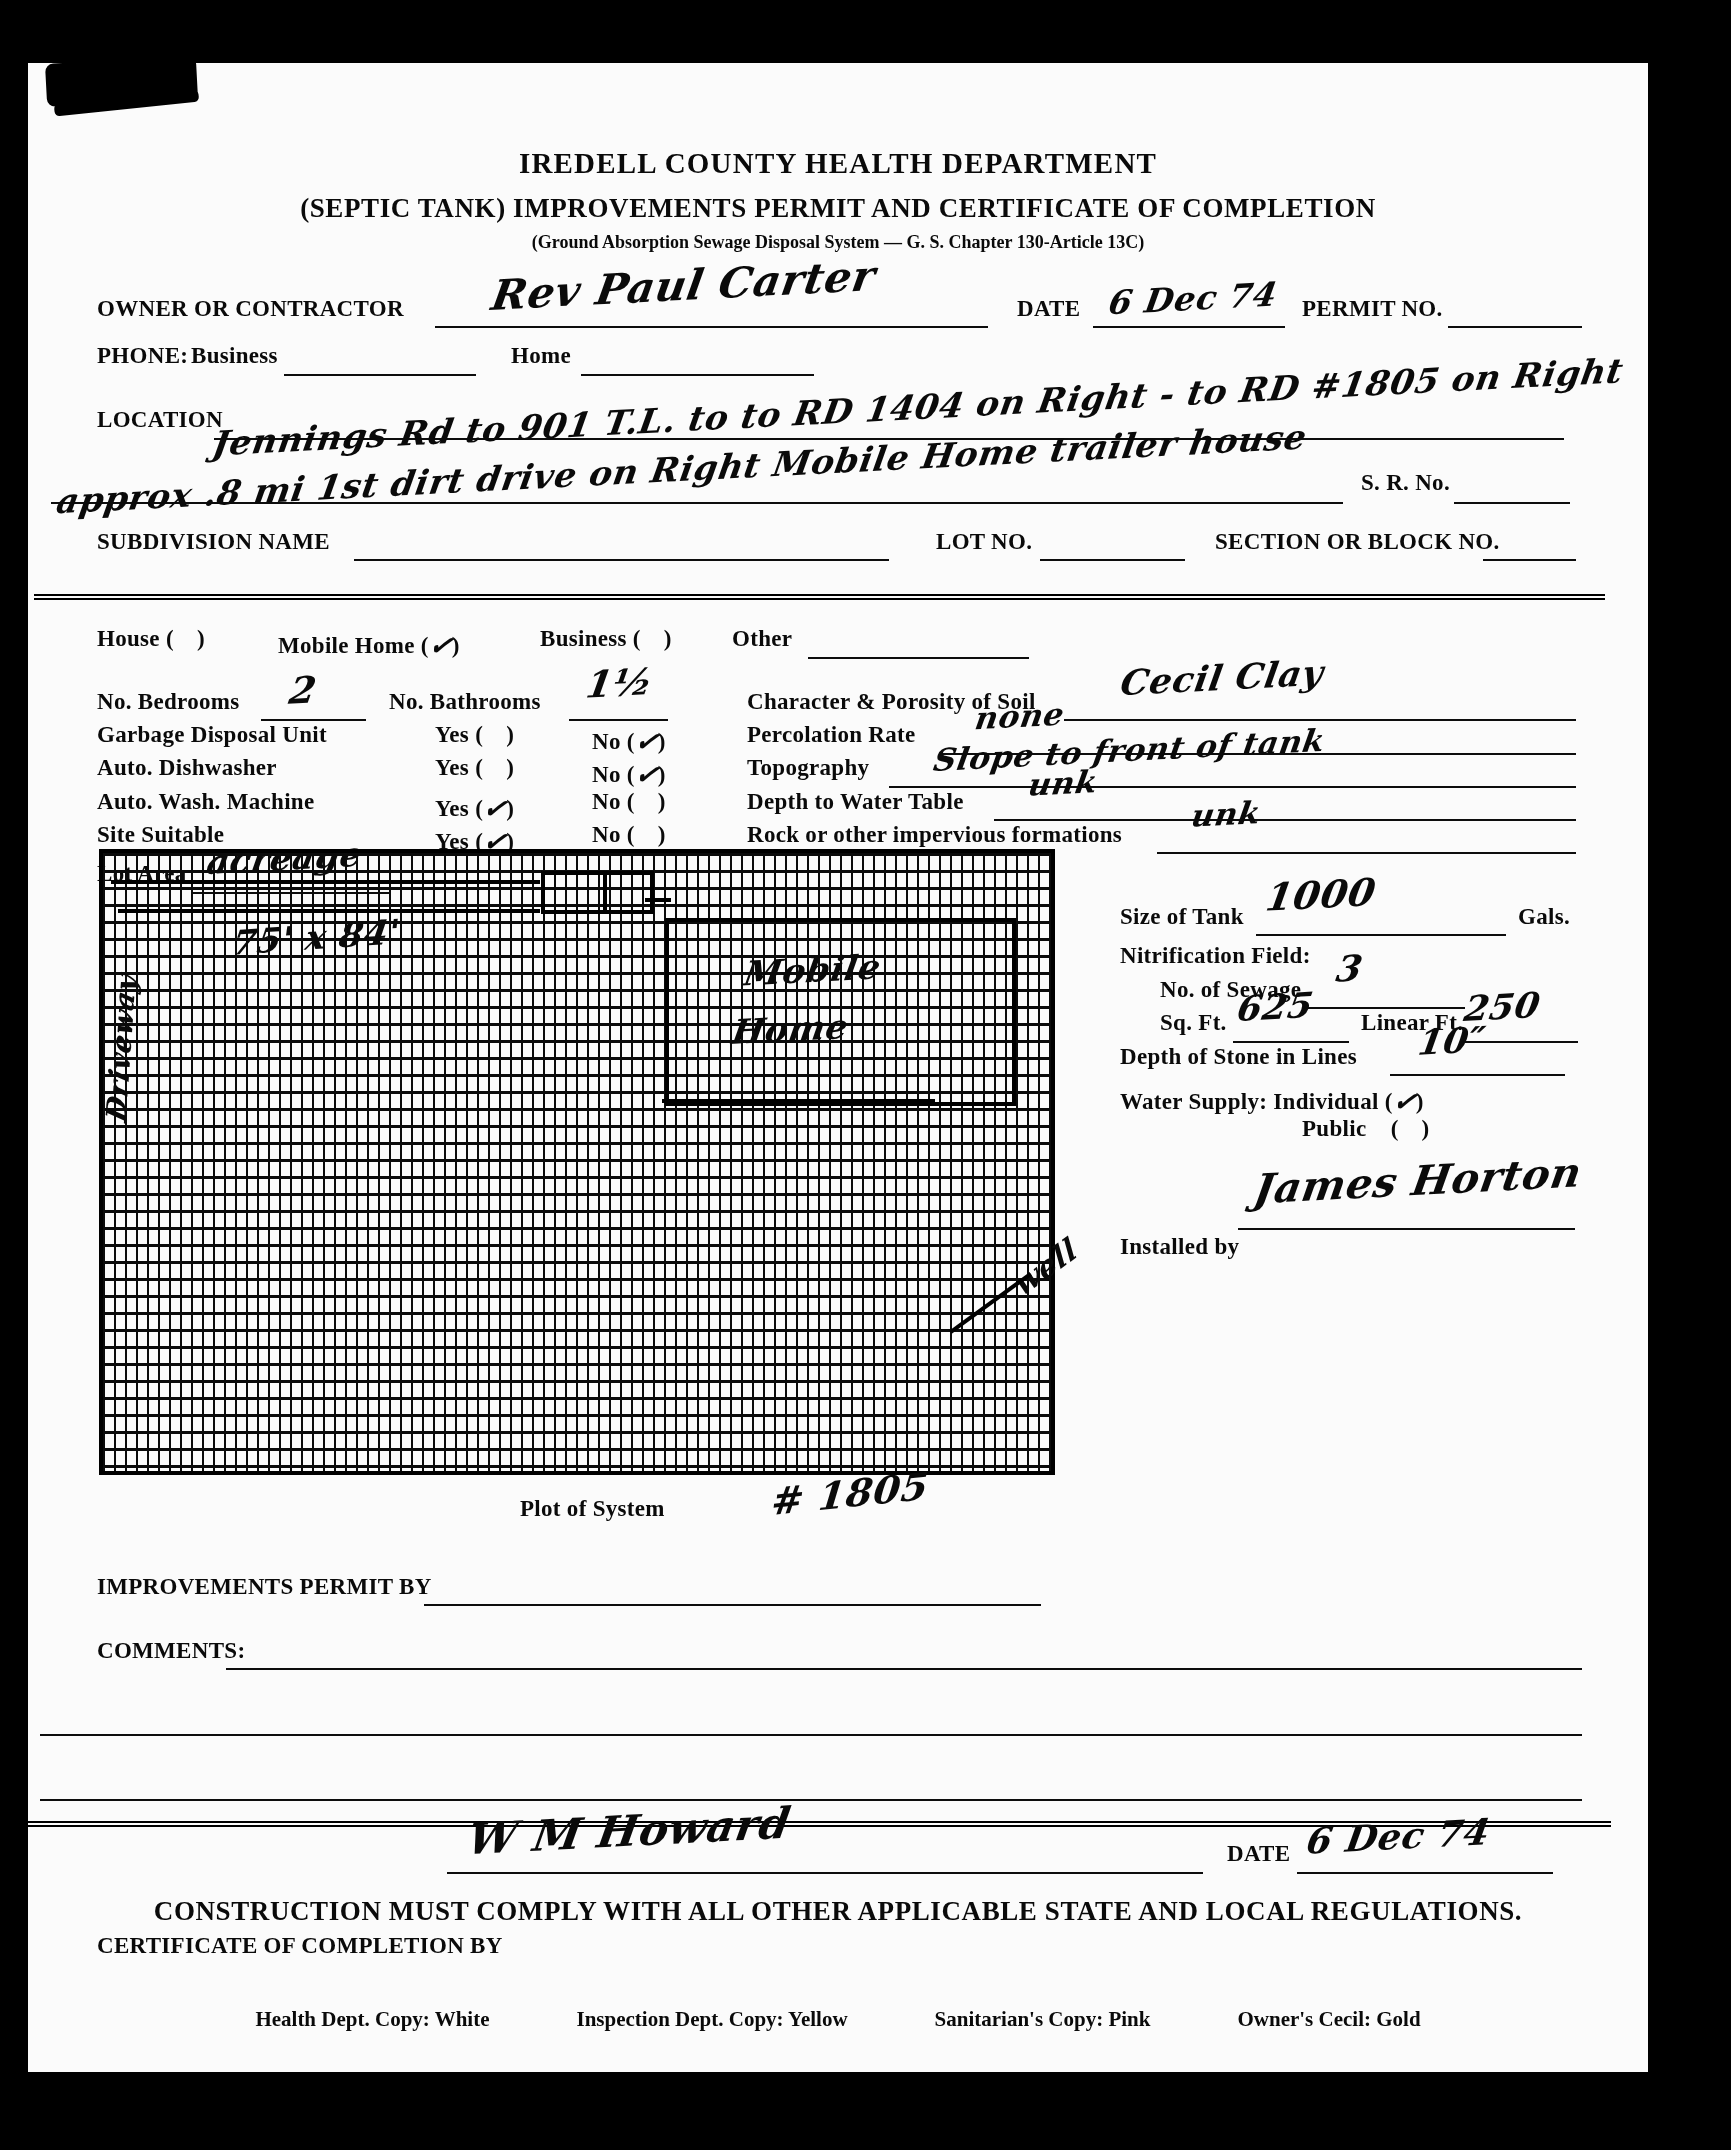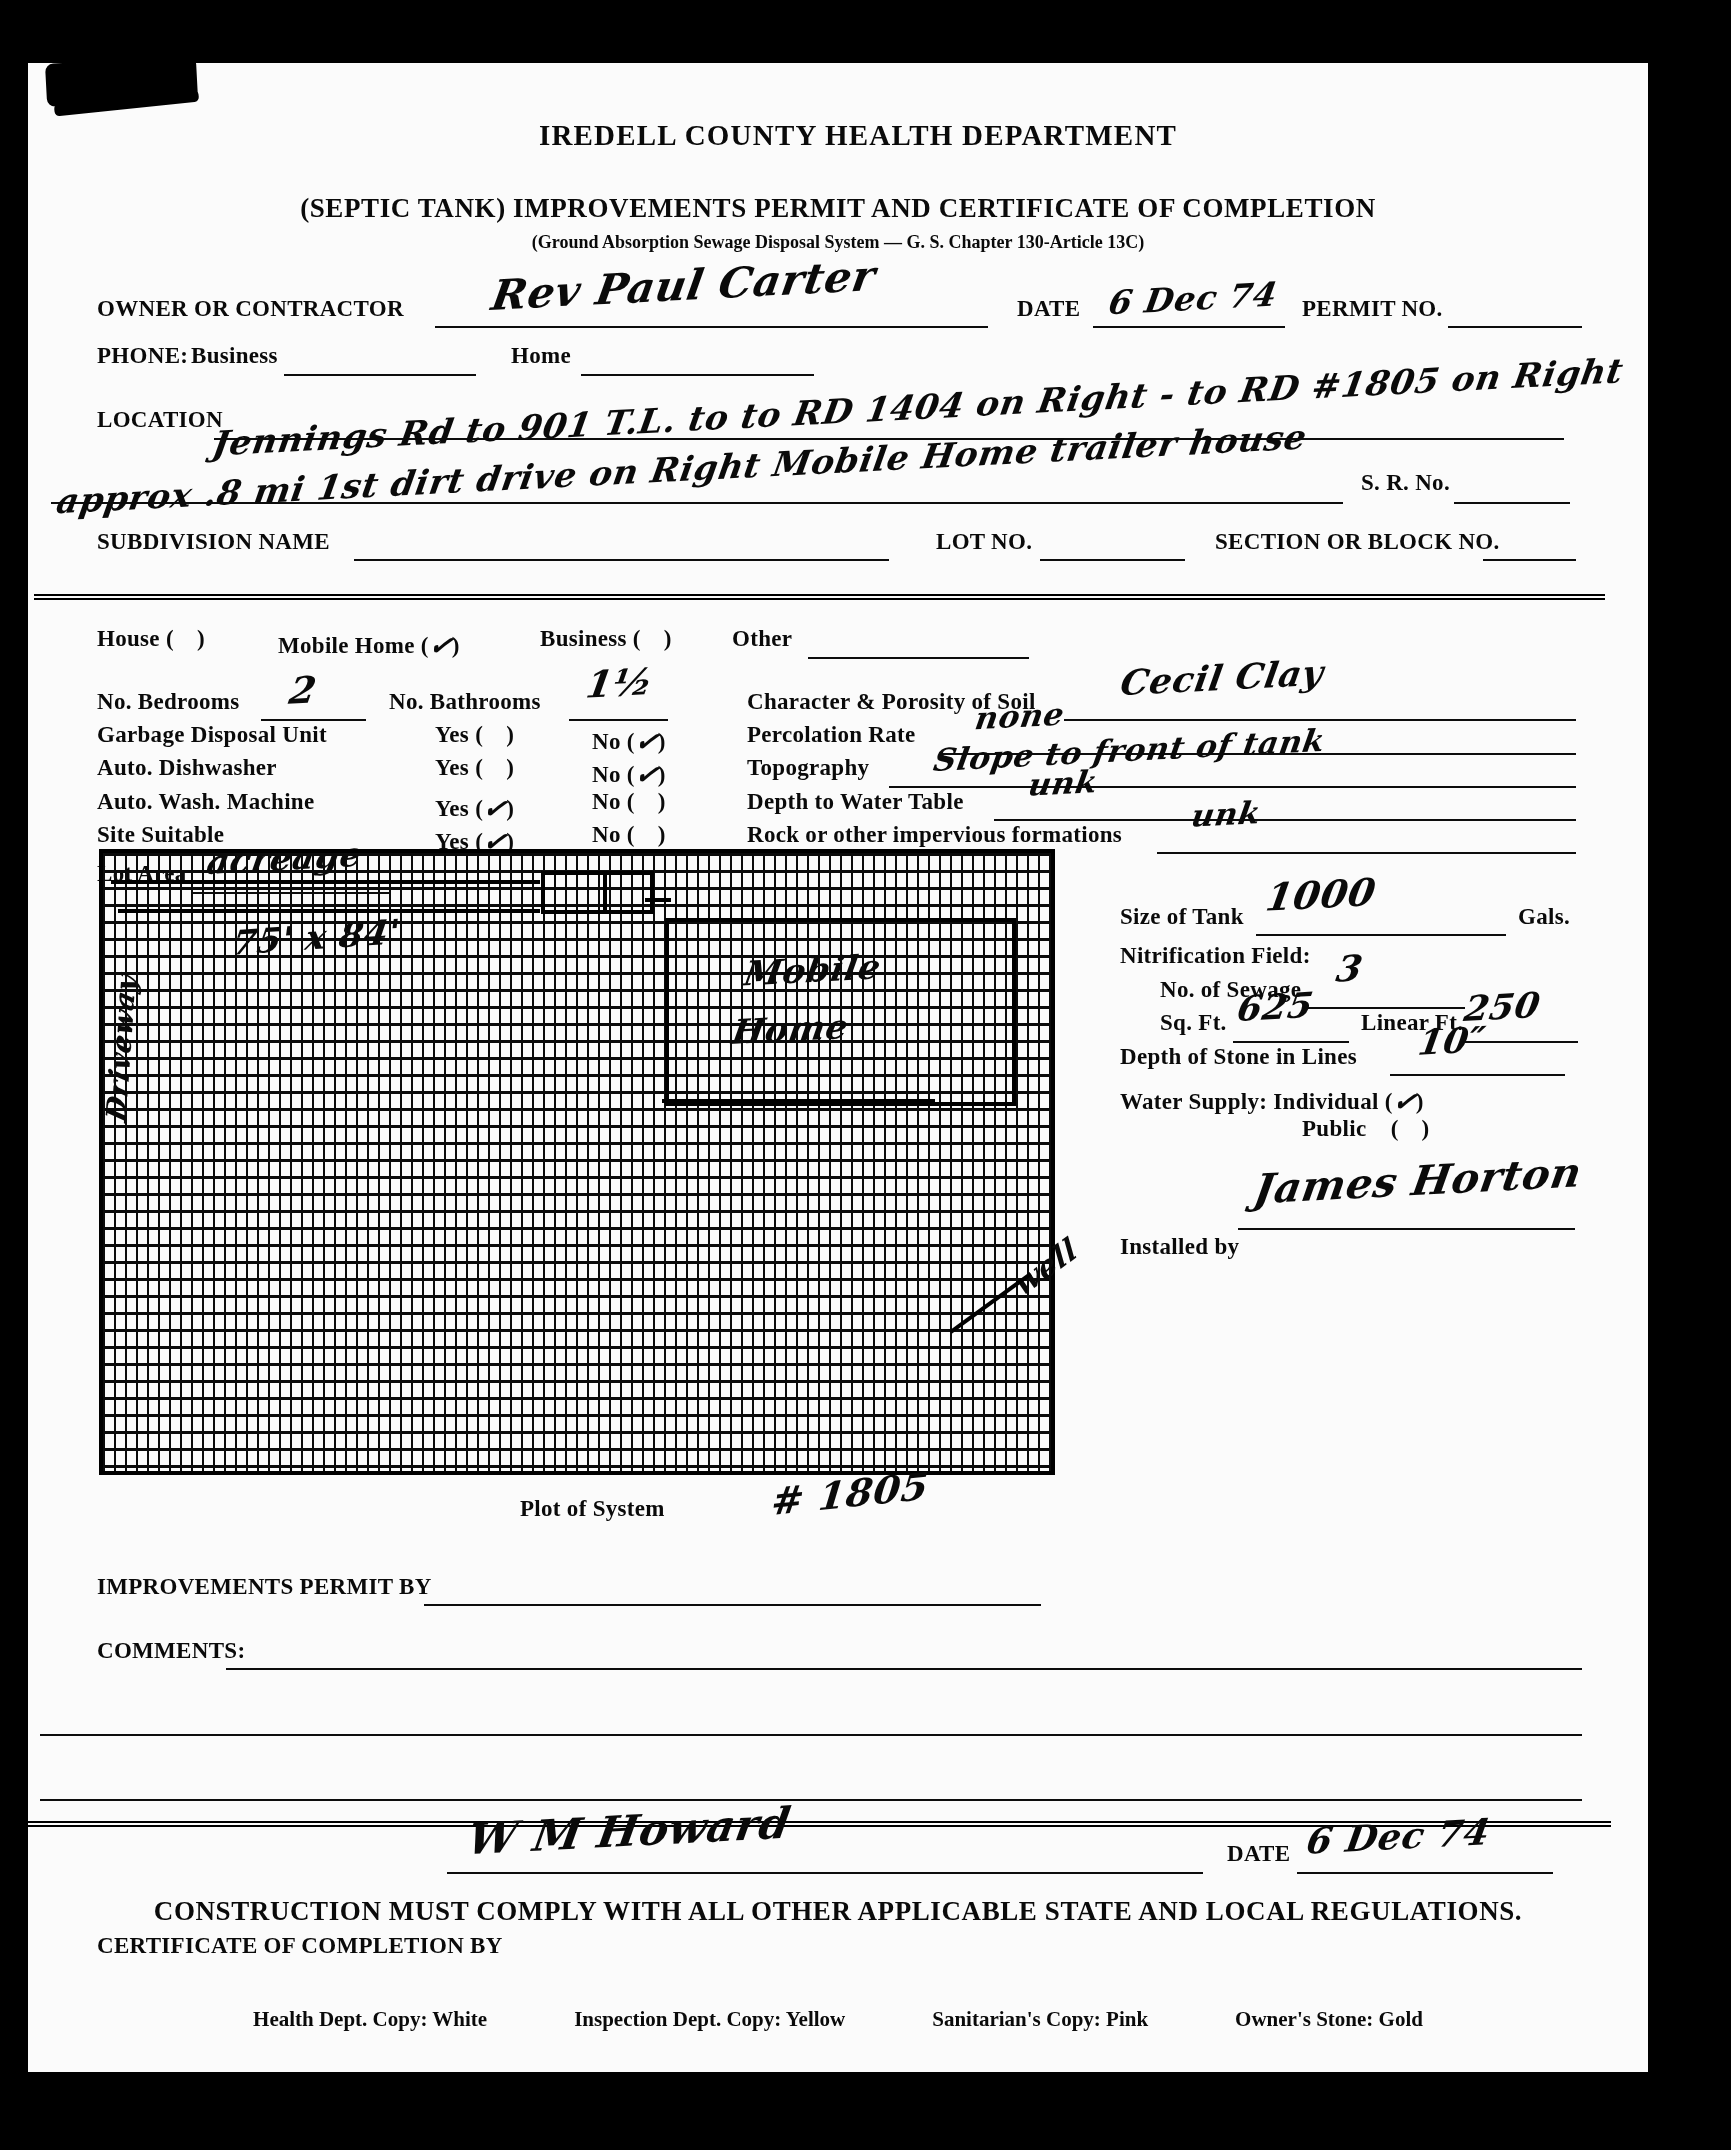--- a/index.html
+++ b/index.html
@@ -50,21 +50,21 @@
   }
 </style>
 </head>
 <body>
 
 <div class="paper">
 
   <div class="smudge" style="left:17.5px;top:-3.5px;width:151px;height:43px;transform:rotate(-3deg);"></div>
   <div class="smudge" style="left:25.6px;top:34px;width:145px;height:11.6px;transform:rotate(-6deg);border-radius:4.7px;"></div>
 
-  <div class="a ctr lbl big" style="top:56px;padding-left:20px;">IREDELL COUNTY HEALTH DEPARTMENT</div>
+  <div class="a ctr lbl big" style="top:84px;">IREDELL COUNTY HEALTH DEPARTMENT</div>
   <div class="a ctr lbl mid" style="top:130px;">(SEPTIC TANK) IMPROVEMENTS PERMIT AND CERTIFICATE OF COMPLETION</div>
   <div class="a ctr sub" style="top:169px;font-weight:bold;">(Ground Absorption Sewage Disposal System — G. S. Chapter 130-Article 13C)</div>
 
   <div class="a lbl" style="left:69px;top:233px;">OWNER OR CONTRACTOR</div>
   <div class="line" style="left:407px;top:263px;width:553px;"></div>
   <div class="hw" style="left:466px;top:198px;font-size:42px;">Rev Paul Carter</div>
   <div class="a lbl" style="left:989px;top:233px;">DATE</div>
   <div class="line" style="left:1065px;top:263px;width:192px;"></div>
   <div class="hw" style="left:1082px;top:216px;font-size:33px;">6 Dec 74</div>
   <div class="a lbl" style="left:1274px;top:233px;">PERMIT NO.</div>
@@ -217,17 +217,17 @@
   <div class="a lbl" style="left:1199px;top:1778px;">DATE</div>
   <div class="line" style="left:1269px;top:1809px;width:256px;"></div>
   <div class="hw" style="left:1280px;top:1752px;font-size:36px;">6 Dec 74</div>
 
   <div class="a ctr lbl mid" style="top:1833px;">CONSTRUCTION MUST COMPLY WITH ALL OTHER APPLICABLE STATE AND LOCAL REGULATIONS.</div>
 
   <div class="footer-row">
     <span>Health Dept. Copy: White</span>
     <span>Inspection Dept. Copy: Yellow</span>
     <span>Sanitarian's Copy: Pink</span>
-    <span>Owner's Stone: Gold</span>
+    <span>Owner's Cecil: Gold</span>
   </div>
 
 </div>
 
 
 </body></html>

